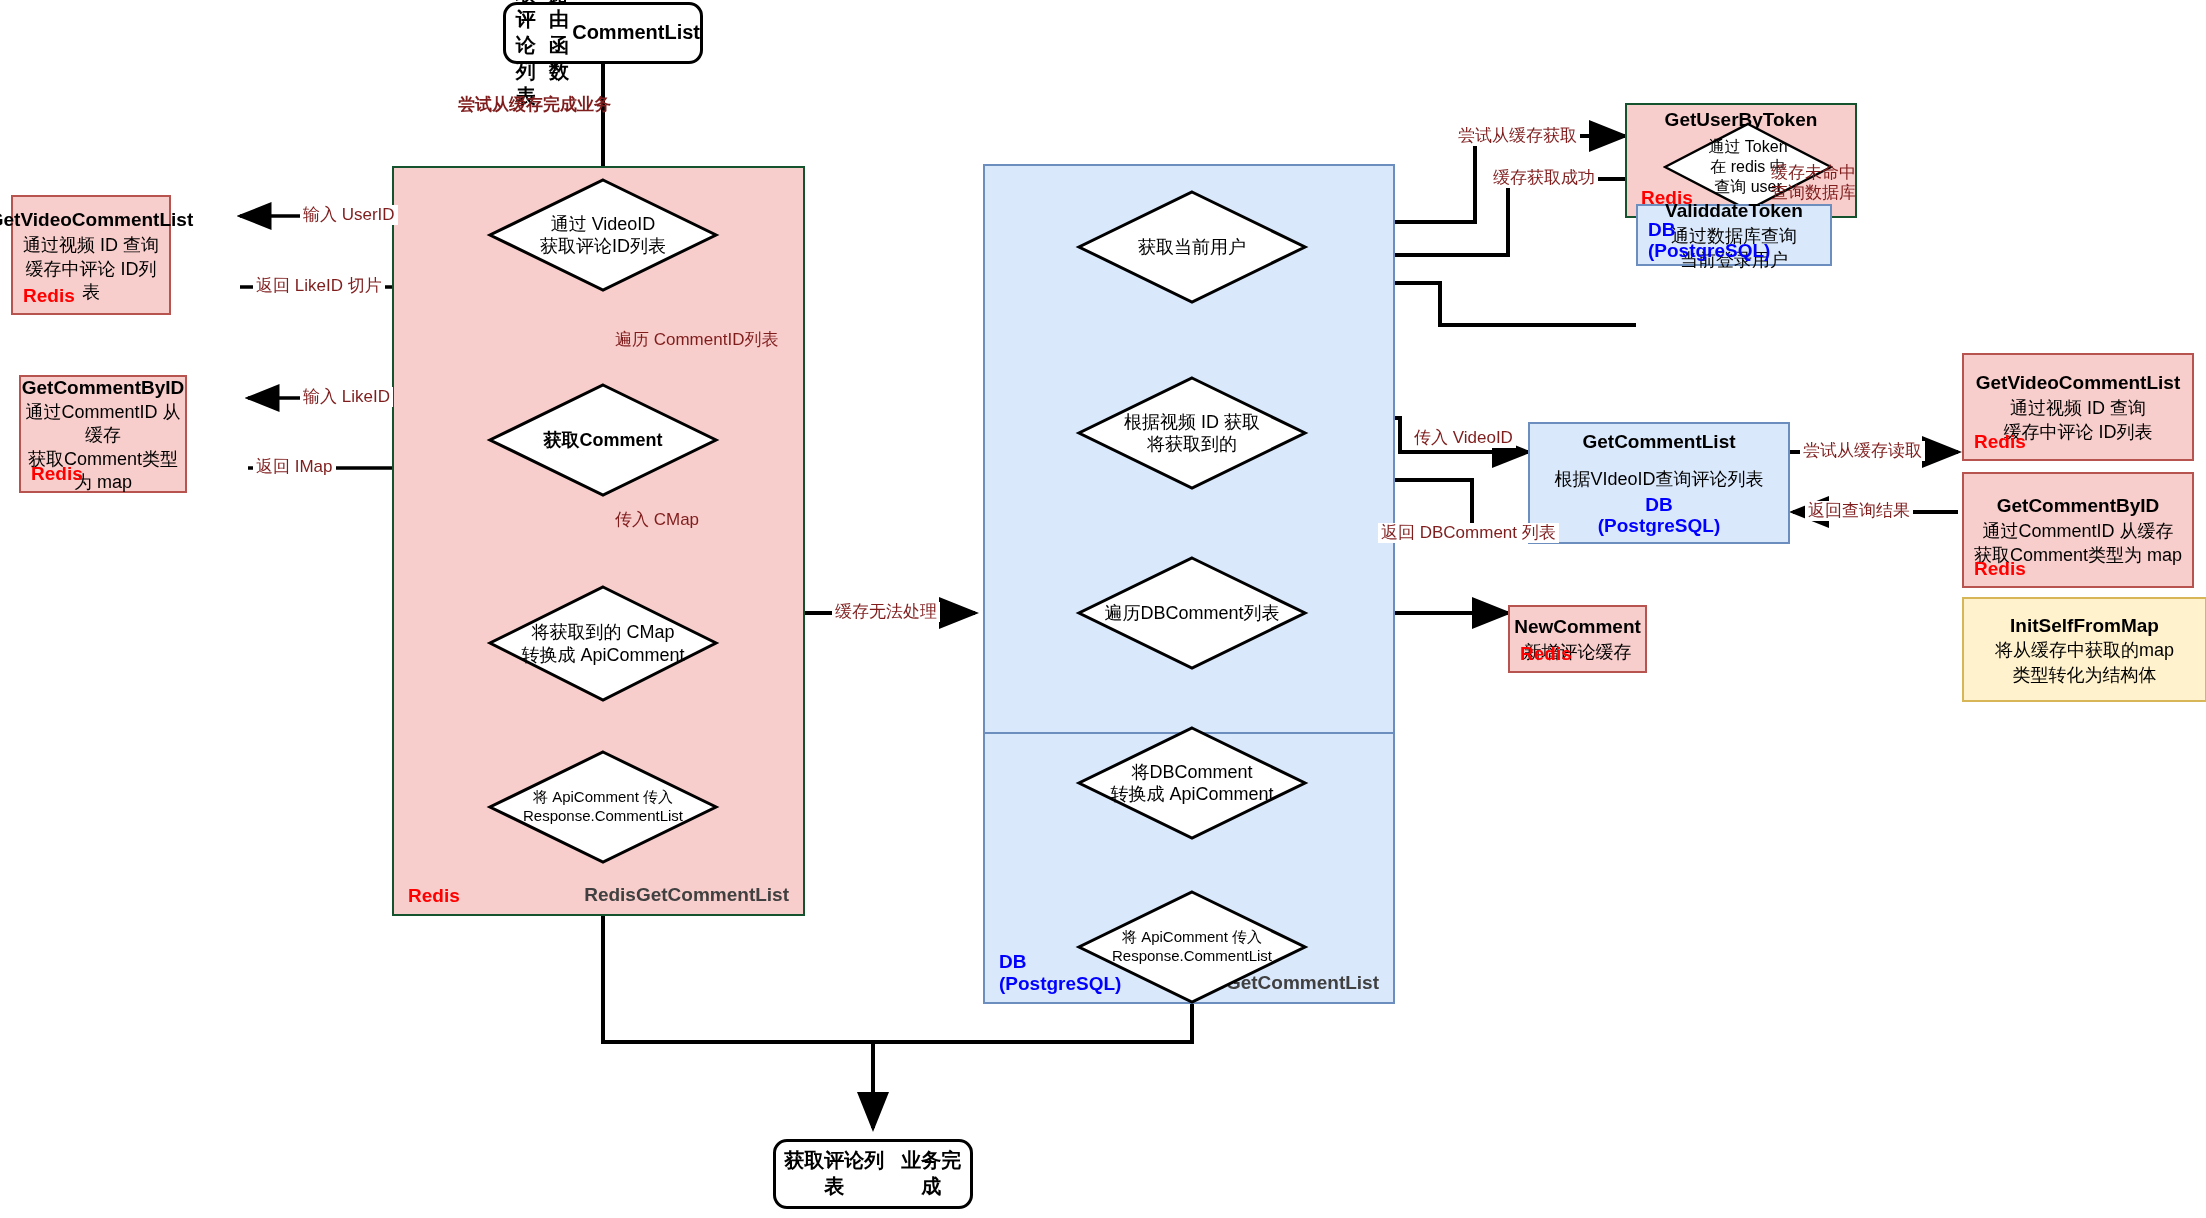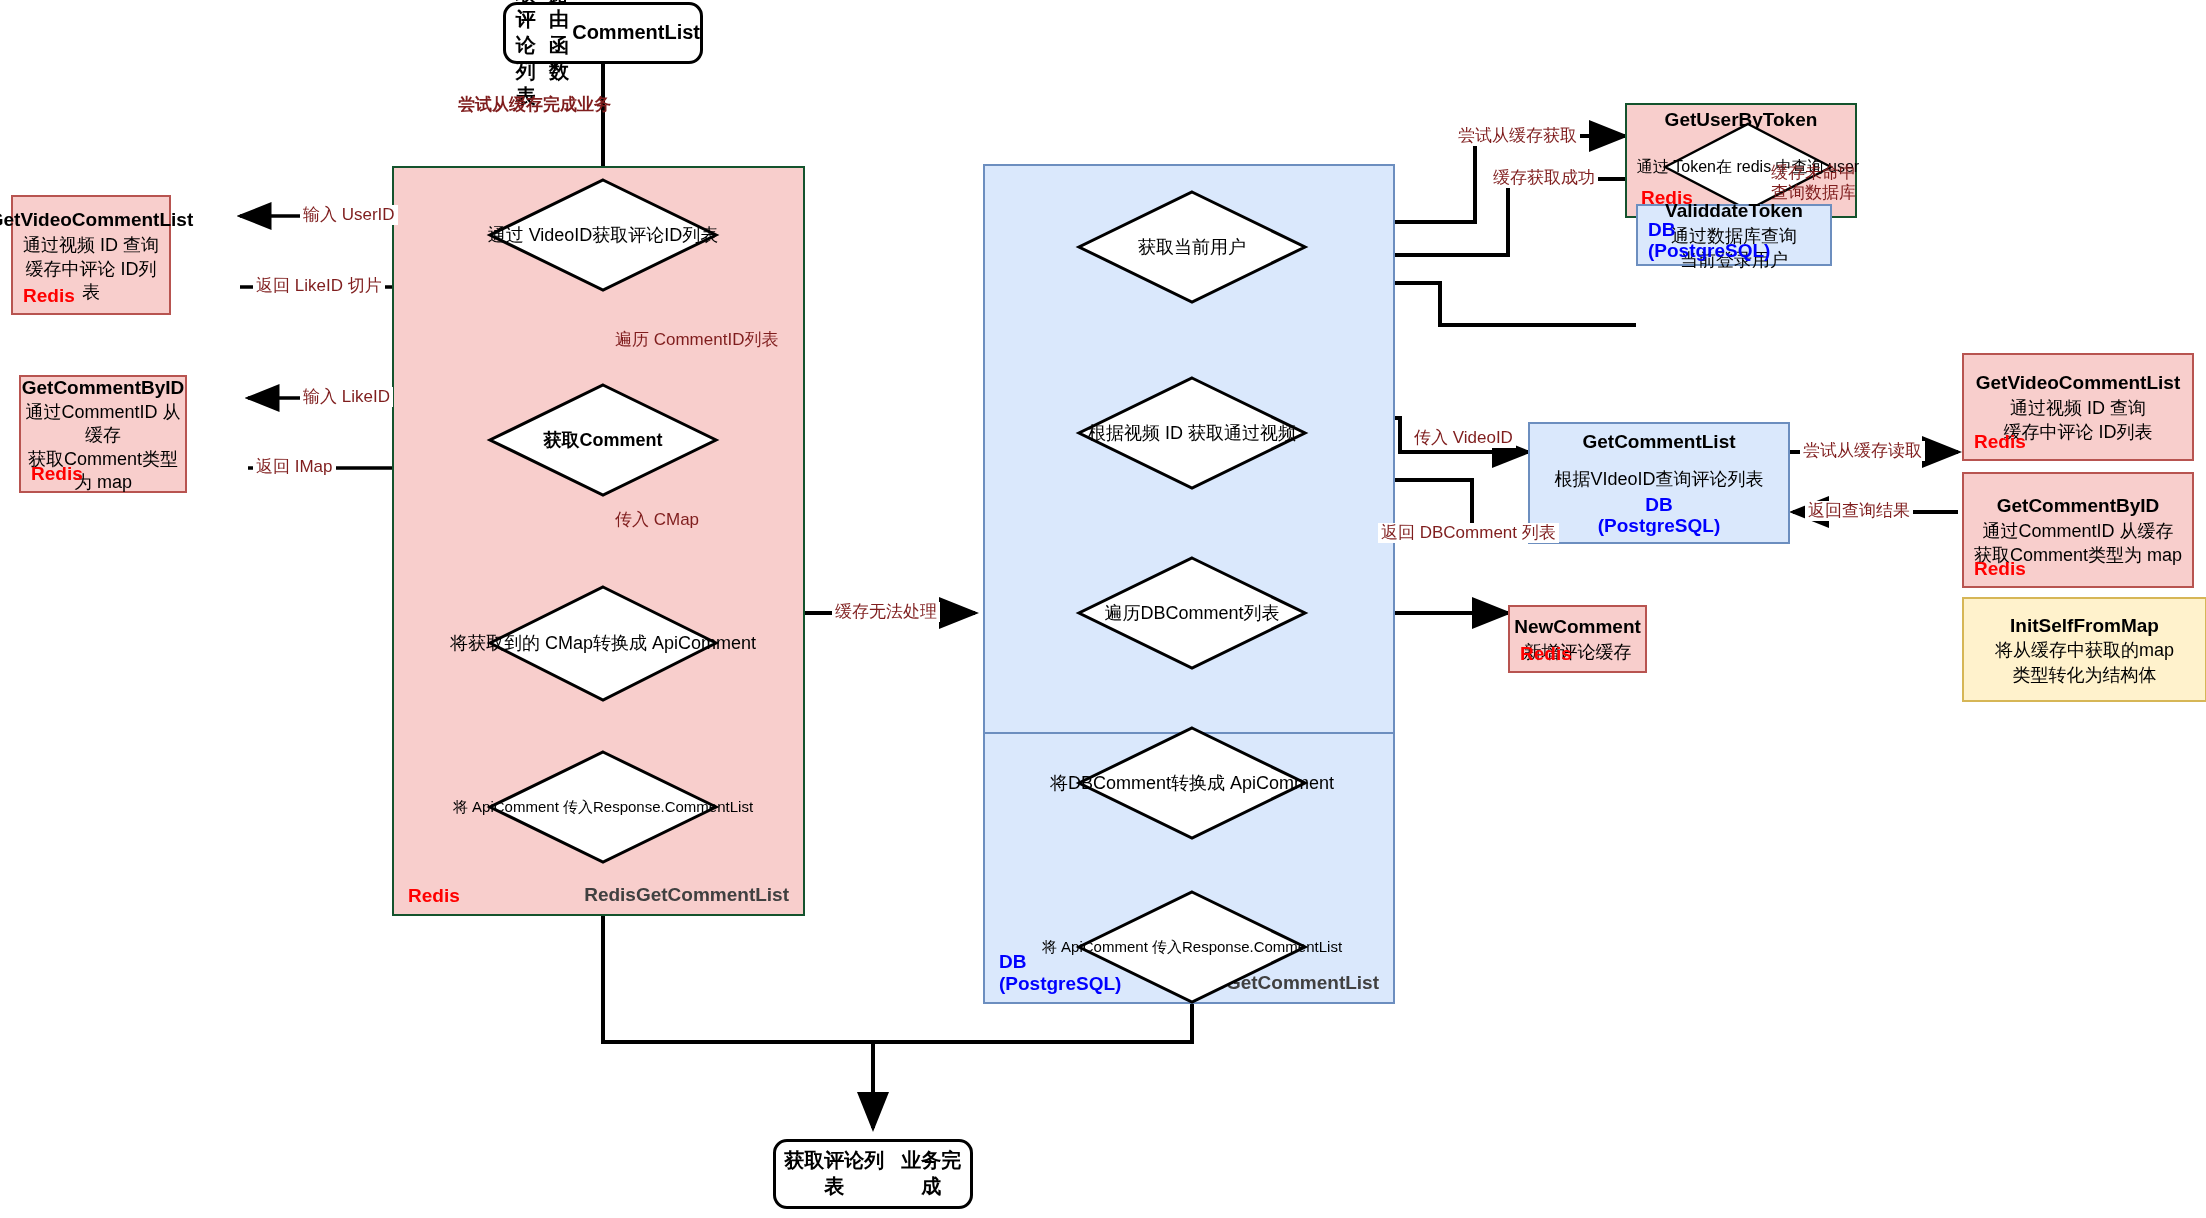--- a/index.html
+++ b/index.html
@@ -26,21 +26,21 @@
     position:absolute;bottom:8px;left:14px;font-weight:bold;font-size:19px;color:#ff0000;
     line-height:1.12;text-align:left;
   }
   .group-tag.dbtag{color:#0000ff;}
 
   
   .diamond{display:block;}
   .diamond svg{display:block;overflow:visible;}
   .dlabel{
     position:absolute;left:0;top:0;width:100%;height:100%;
-    display:flex;flex-direction:row;align-items:center;justify-content:center;
+    display:flex;flex-direction:column;align-items:center;justify-content:center;
     font-size:18px;color:#000;line-height:1.25;text-align:center;white-space:nowrap;
   }
   .dlabel.sm{font-size:15px;}
 
   
   .card{
     border:2px solid #b85450;background:#f8cecc;
     display:flex;flex-direction:column;align-items:center;justify-content:center;
     position:absolute;box-sizing:border-box;padding:6px 4px 4px;
   }
@@ -220,21 +220,21 @@
       <span>获取当前用户</span>
     </div>
   </div>
 
   <div class="node diamond" style="left:1077px;top:376px;width:230px;height:114px;">
     <svg width="230" height="114" viewBox="0 0 230 114">
         <polygon points="115,2 228,57 115,112 2,57" fill="#ffffff" stroke="#000" stroke-width="3"></polygon>
       </svg>
     <div class="dlabel">
       <span>根据视频 ID 获取</span>
-      <span>通过视频</span>
+      <span>将获取到的</span>
     </div>
   </div>
 
   <div class="node diamond" style="left:1077px;top:556px;width:230px;height:114px;">
     <svg width="230" height="114" viewBox="0 0 230 114">
         <polygon points="115,2 228,57 115,112 2,57" fill="#ffffff" stroke="#000" stroke-width="3"></polygon>
       </svg>
     <div class="dlabel">
       <span>遍历DBComment列表</span>
     </div>

